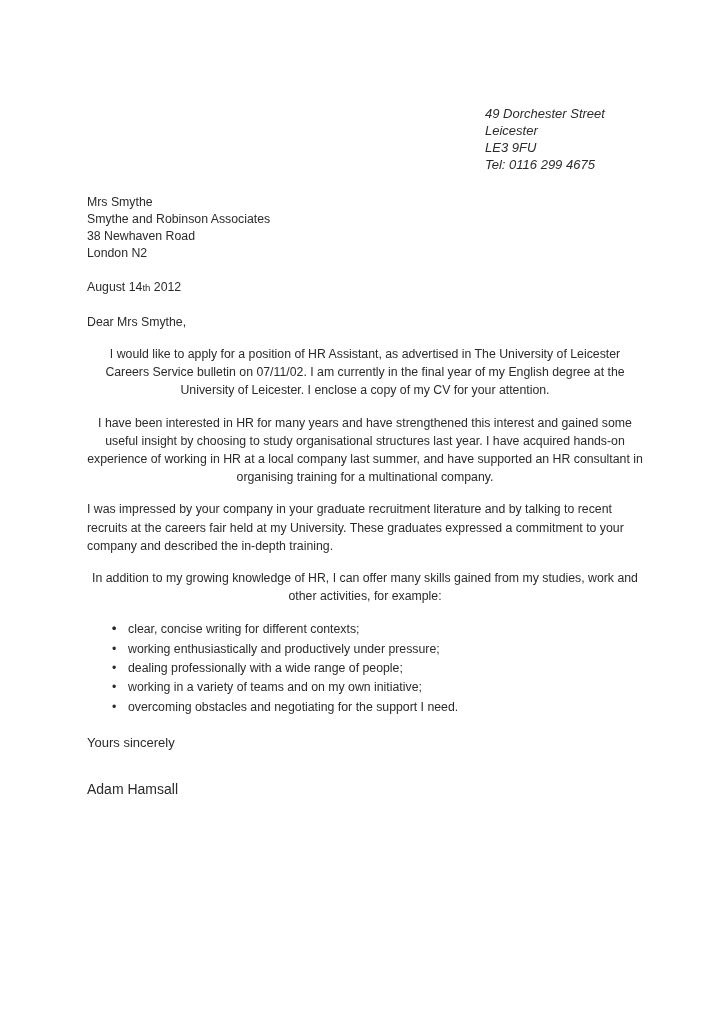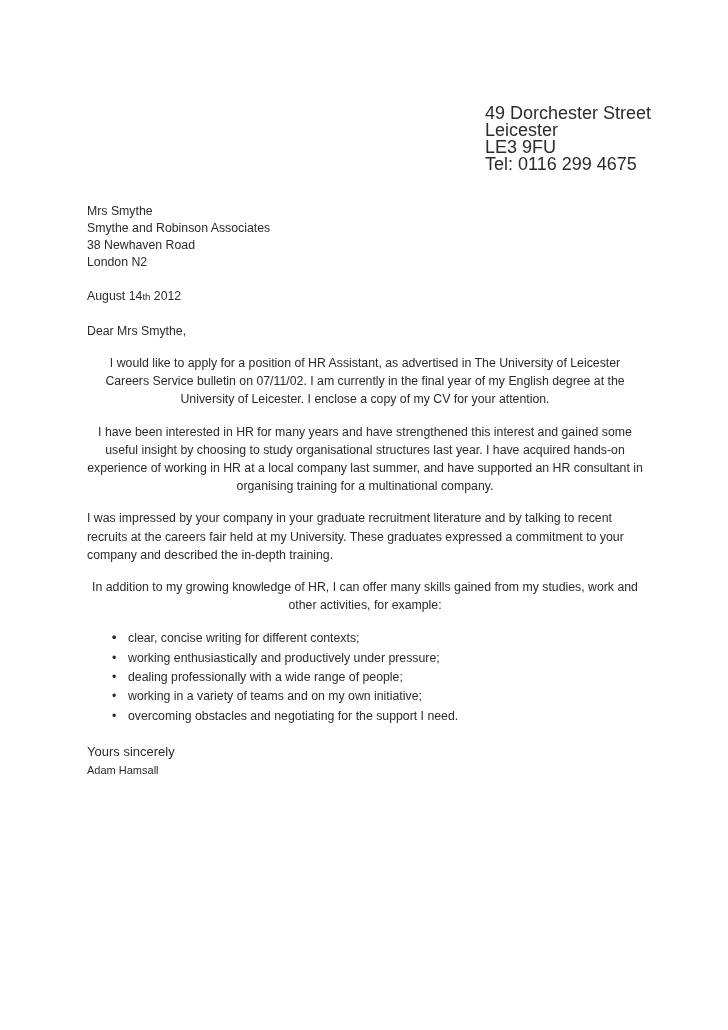--- a/index.html
+++ b/index.html
@@ -22,30 +22,31 @@
     position: absolute;
     left: 87px;
     top: 105px;
     width: 556px;
   }
 
   
   .sender-block {
     margin-left: 398px;
     width: 160px;
-    font-size: 18px;
+    font-size: 13px;
     line-height: 17px;
+    font-style: italic;
   }
   .sender-line {
     white-space: nowrap;
   }
 
   
   .recipient-block {
-    margin-top: 30px;
+    margin-top: 21px;
     font-size: 12.3px;
     line-height: 17px;
   }
   .recipient-line {
     white-space: nowrap;
   }
 
   
   .date-block {
     margin-top: 17px;
@@ -103,22 +104,22 @@
     margin-top: 16px;
     font-size: 12.3px;
     line-height: 18.2px;
   }
   .signoff {
     margin-top: 17px;
     font-size: 13px;
     line-height: 18.2px;
   }
   .signature {
-    margin-top: 0;
-    font-size: 11px;
+    margin-top: 28px;
+    font-size: 14px;
     line-height: 18.2px;
   }
 </style>
 </head>
 <body>
 
 <div class="page">
   <div class="letter">
 
     <div class="sender-block">

